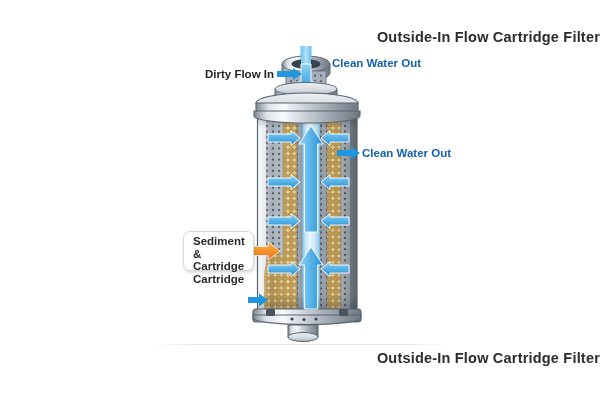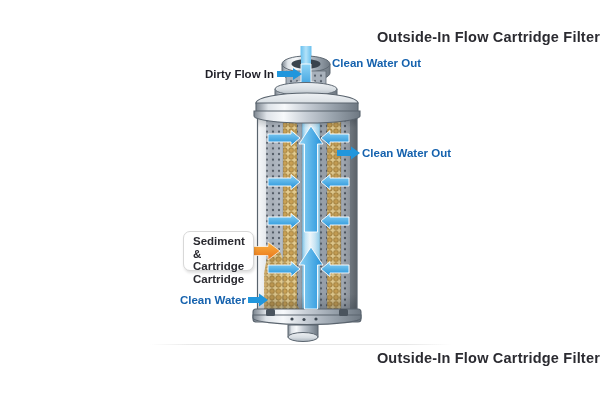--- a/index.html
+++ b/index.html
@@ -187,21 +187,20 @@
       <path fill="#2196dc" d="M248,297 H259 V293.5 L268,300 L259,306.5 V303 H248 Z"></path>
       <path fill="url(#orangeGrad)" stroke="#ffffff" stroke-opacity=".85" stroke-width=".8" d="M251,246.5 H268 V242 L280,251 L268,260 V255.5 H251 Z"></path>
     </g>
   </svg>
 
   <div class="title top">Outside-In Flow Cartridge Filter</div>
 
   <div class="lbl dark lbl-dirty">Dirty Flow In</div>
   <div class="lbl blue lbl-cwo-top">Clean Water Out</div>
   <div class="lbl blue lbl-cwo-side">Clean Water Out</div>
-  <div class="lbl blue lbl-cleanwater">Clean Water</div>
 
   <div class="callout-box">
     <div class="line">Sediment &amp;</div>
     <div class="line">Cartridge</div>
     <div class="line">Cartridge</div>
   </div>
 
   <div class="divider"></div>
   <div class="title bottom">Outside-In Flow Cartridge Filter</div>
 </div>

